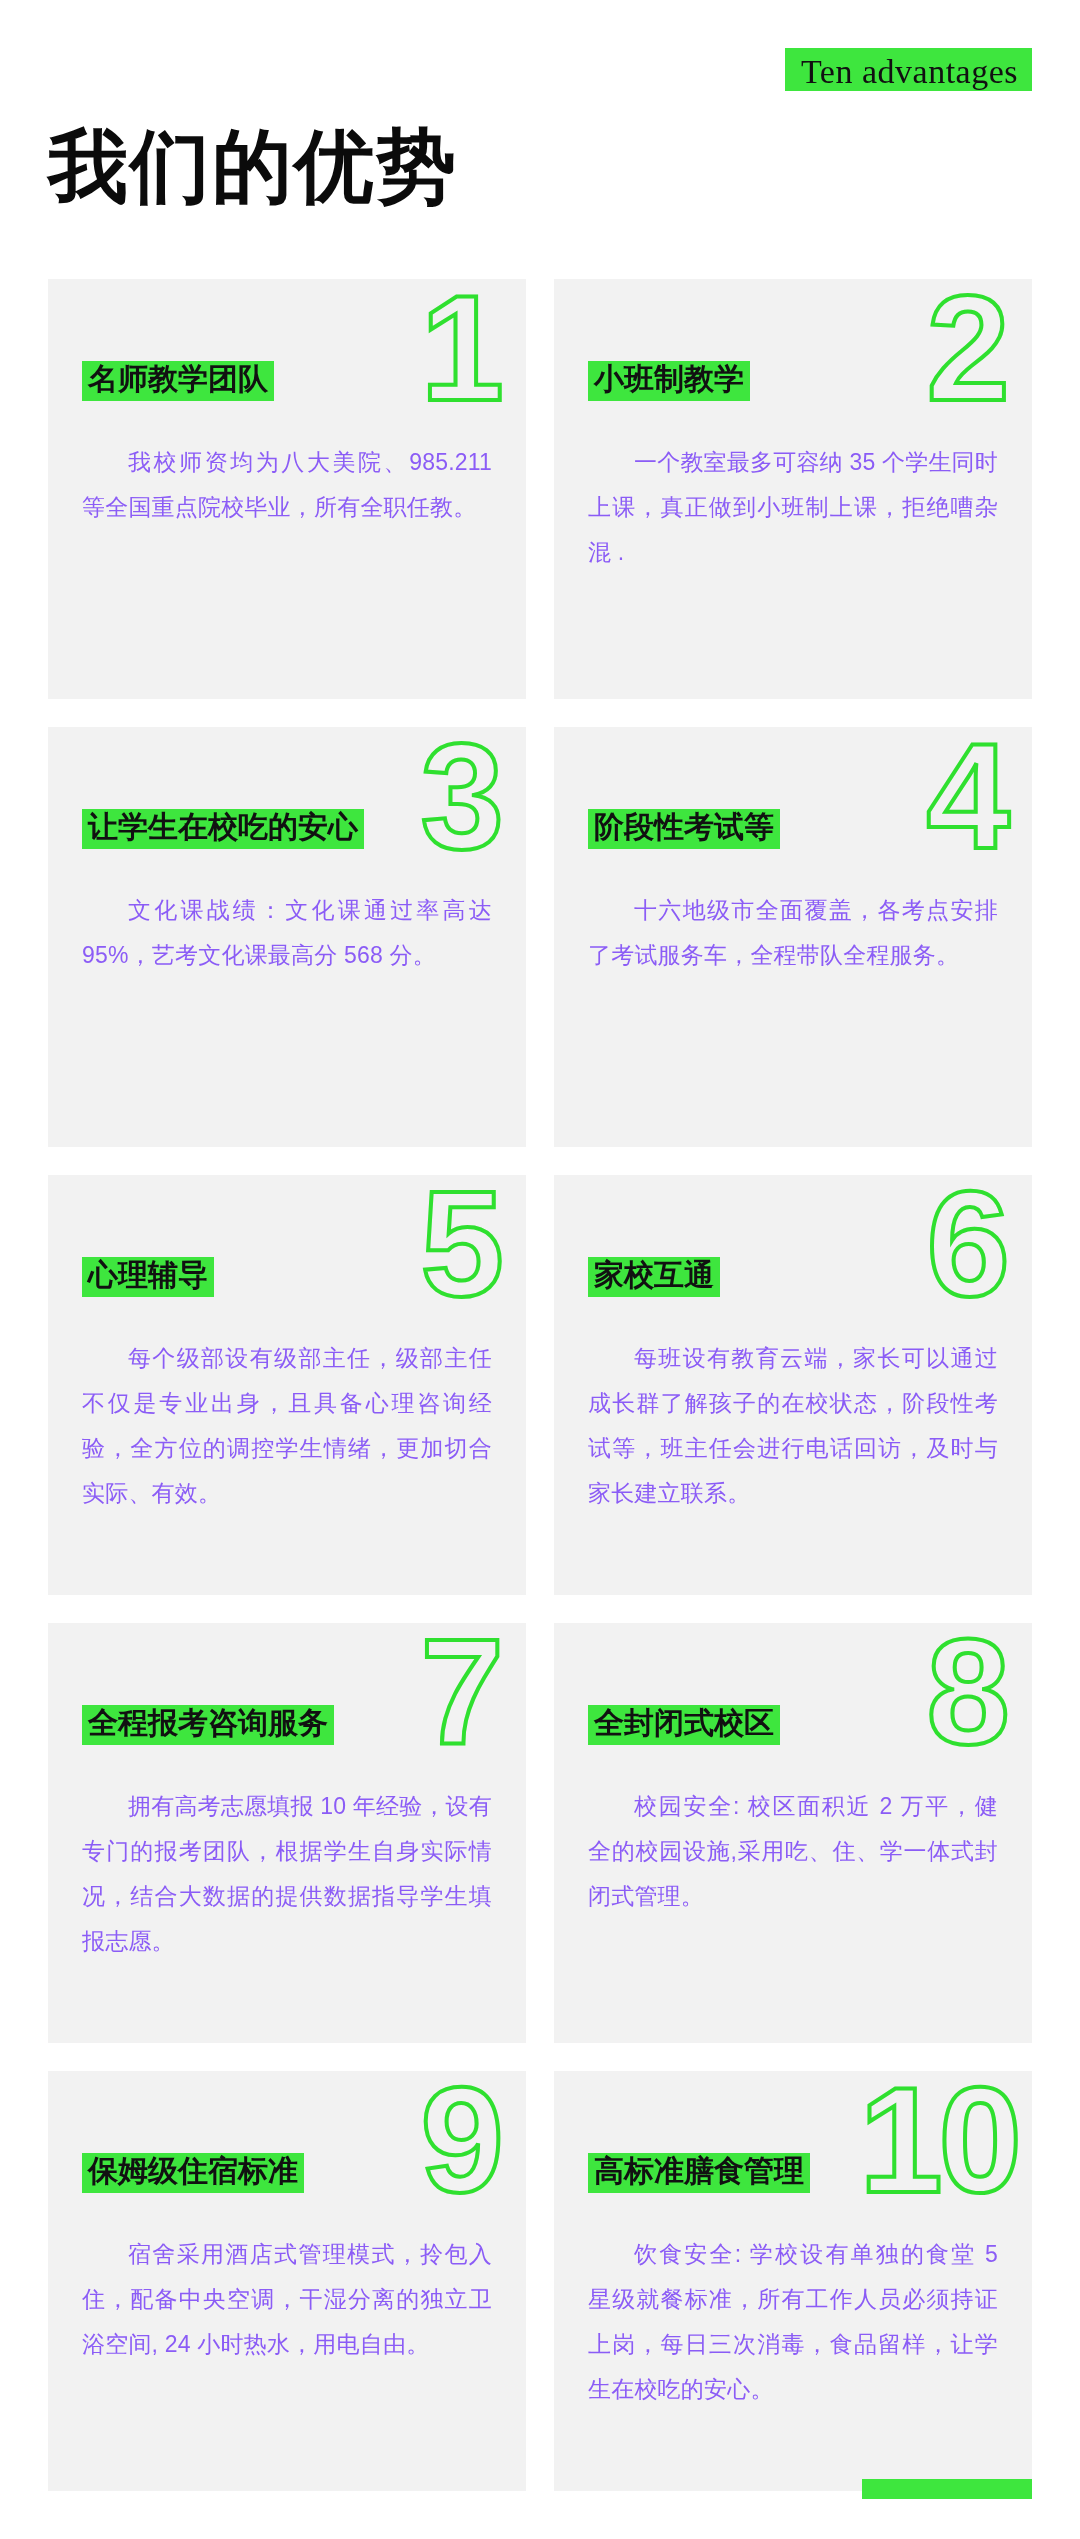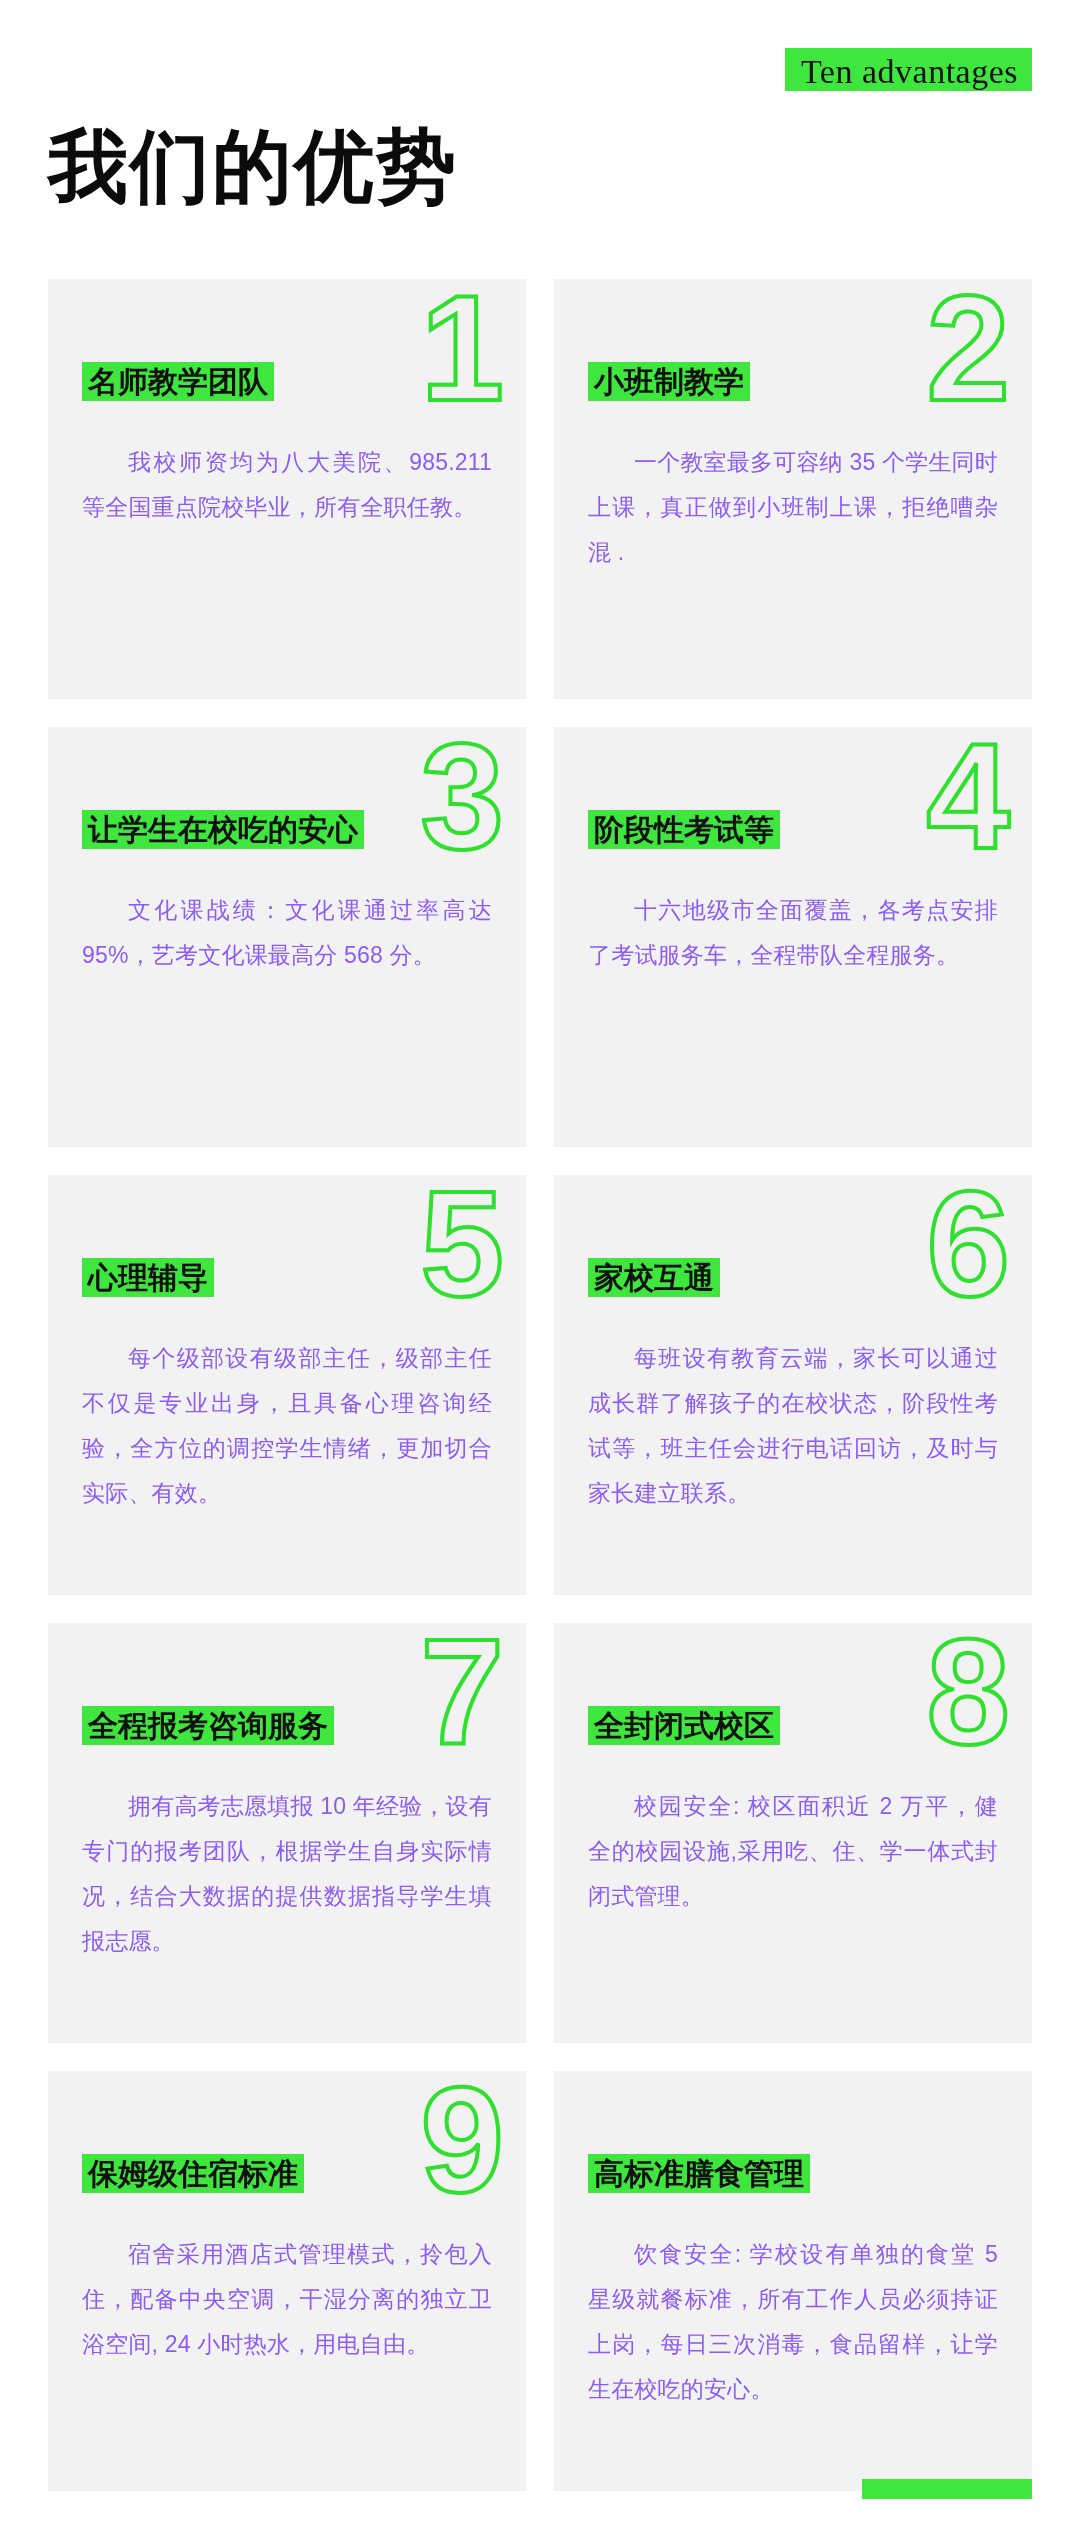--- a/index.html
+++ b/index.html
@@ -73,20 +73,21 @@
     pointer-events: none;
   }
   .card .num.wide {
     right: 14px;
     font-size: 150px;
   }
   .card .title-row {
     position: relative;
     z-index: 2;
     margin-top: 36px;
+    font-family: Liberation Mono, monospace;
   }
   .card .title {
     display: inline;
     background: #3ee63e;
     color: #111111;
     font-size: 30px;
     font-weight: 700;
     line-height: 1.9;
     padding: 3px 6px;
     box-decoration-break: clone;
@@ -192,20 +193,21 @@
 
   <div class="card">
     <div class="num">9</div>
     <div class="title-row">
       <span class="title">保姆级住宿标准</span>
     </div>
     <p class="body">宿舍采用酒店式管理模式，拎包入住，配备中央空调，干湿分离的独立卫浴空间, 24 小时热水，用电自由。</p>
   </div>
 
   <div class="card">
+    <div class="num wide">10</div>
     <div class="title-row">
       <span class="title">高标准膳食管理</span>
     </div>
     <p class="body">饮食安全: 学校设有单独的食堂 5 星级就餐标准，所有工作人员必须持证上岗，每日三次消毒，食品留样，让学生在校吃的安心。</p>
   </div>
 
 </div>
 
 <div class="footer-bar"></div>
 

